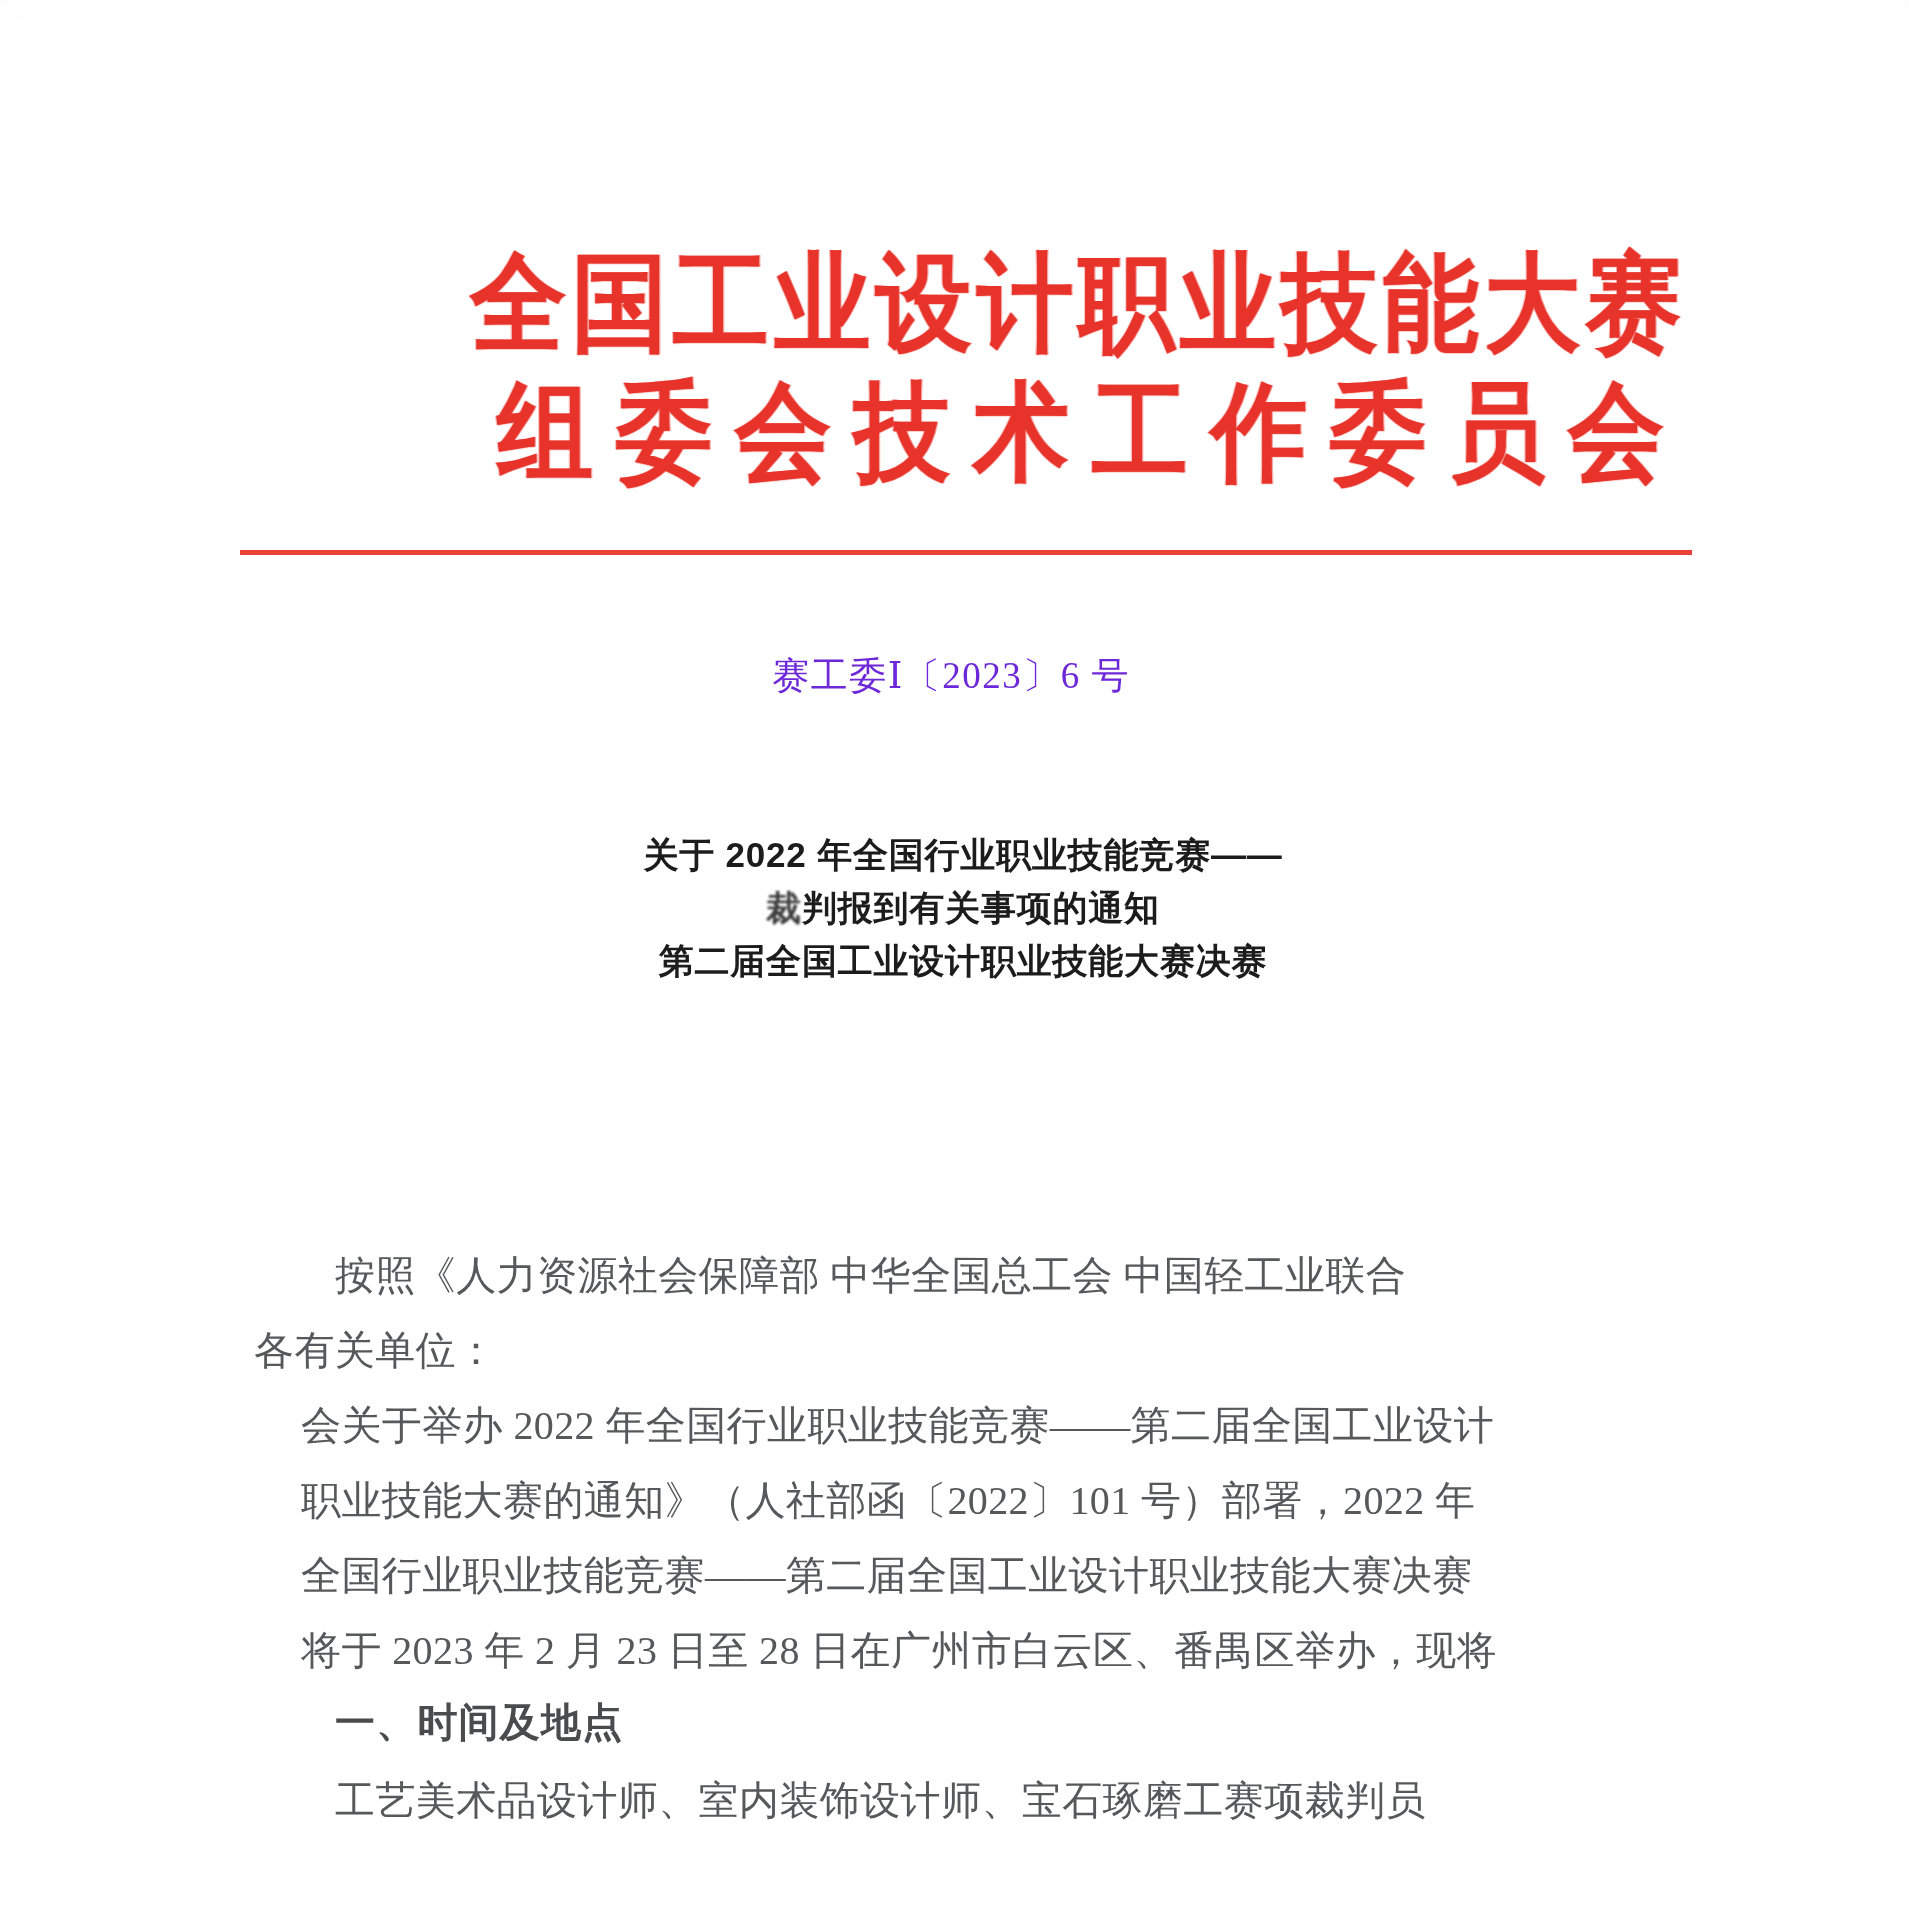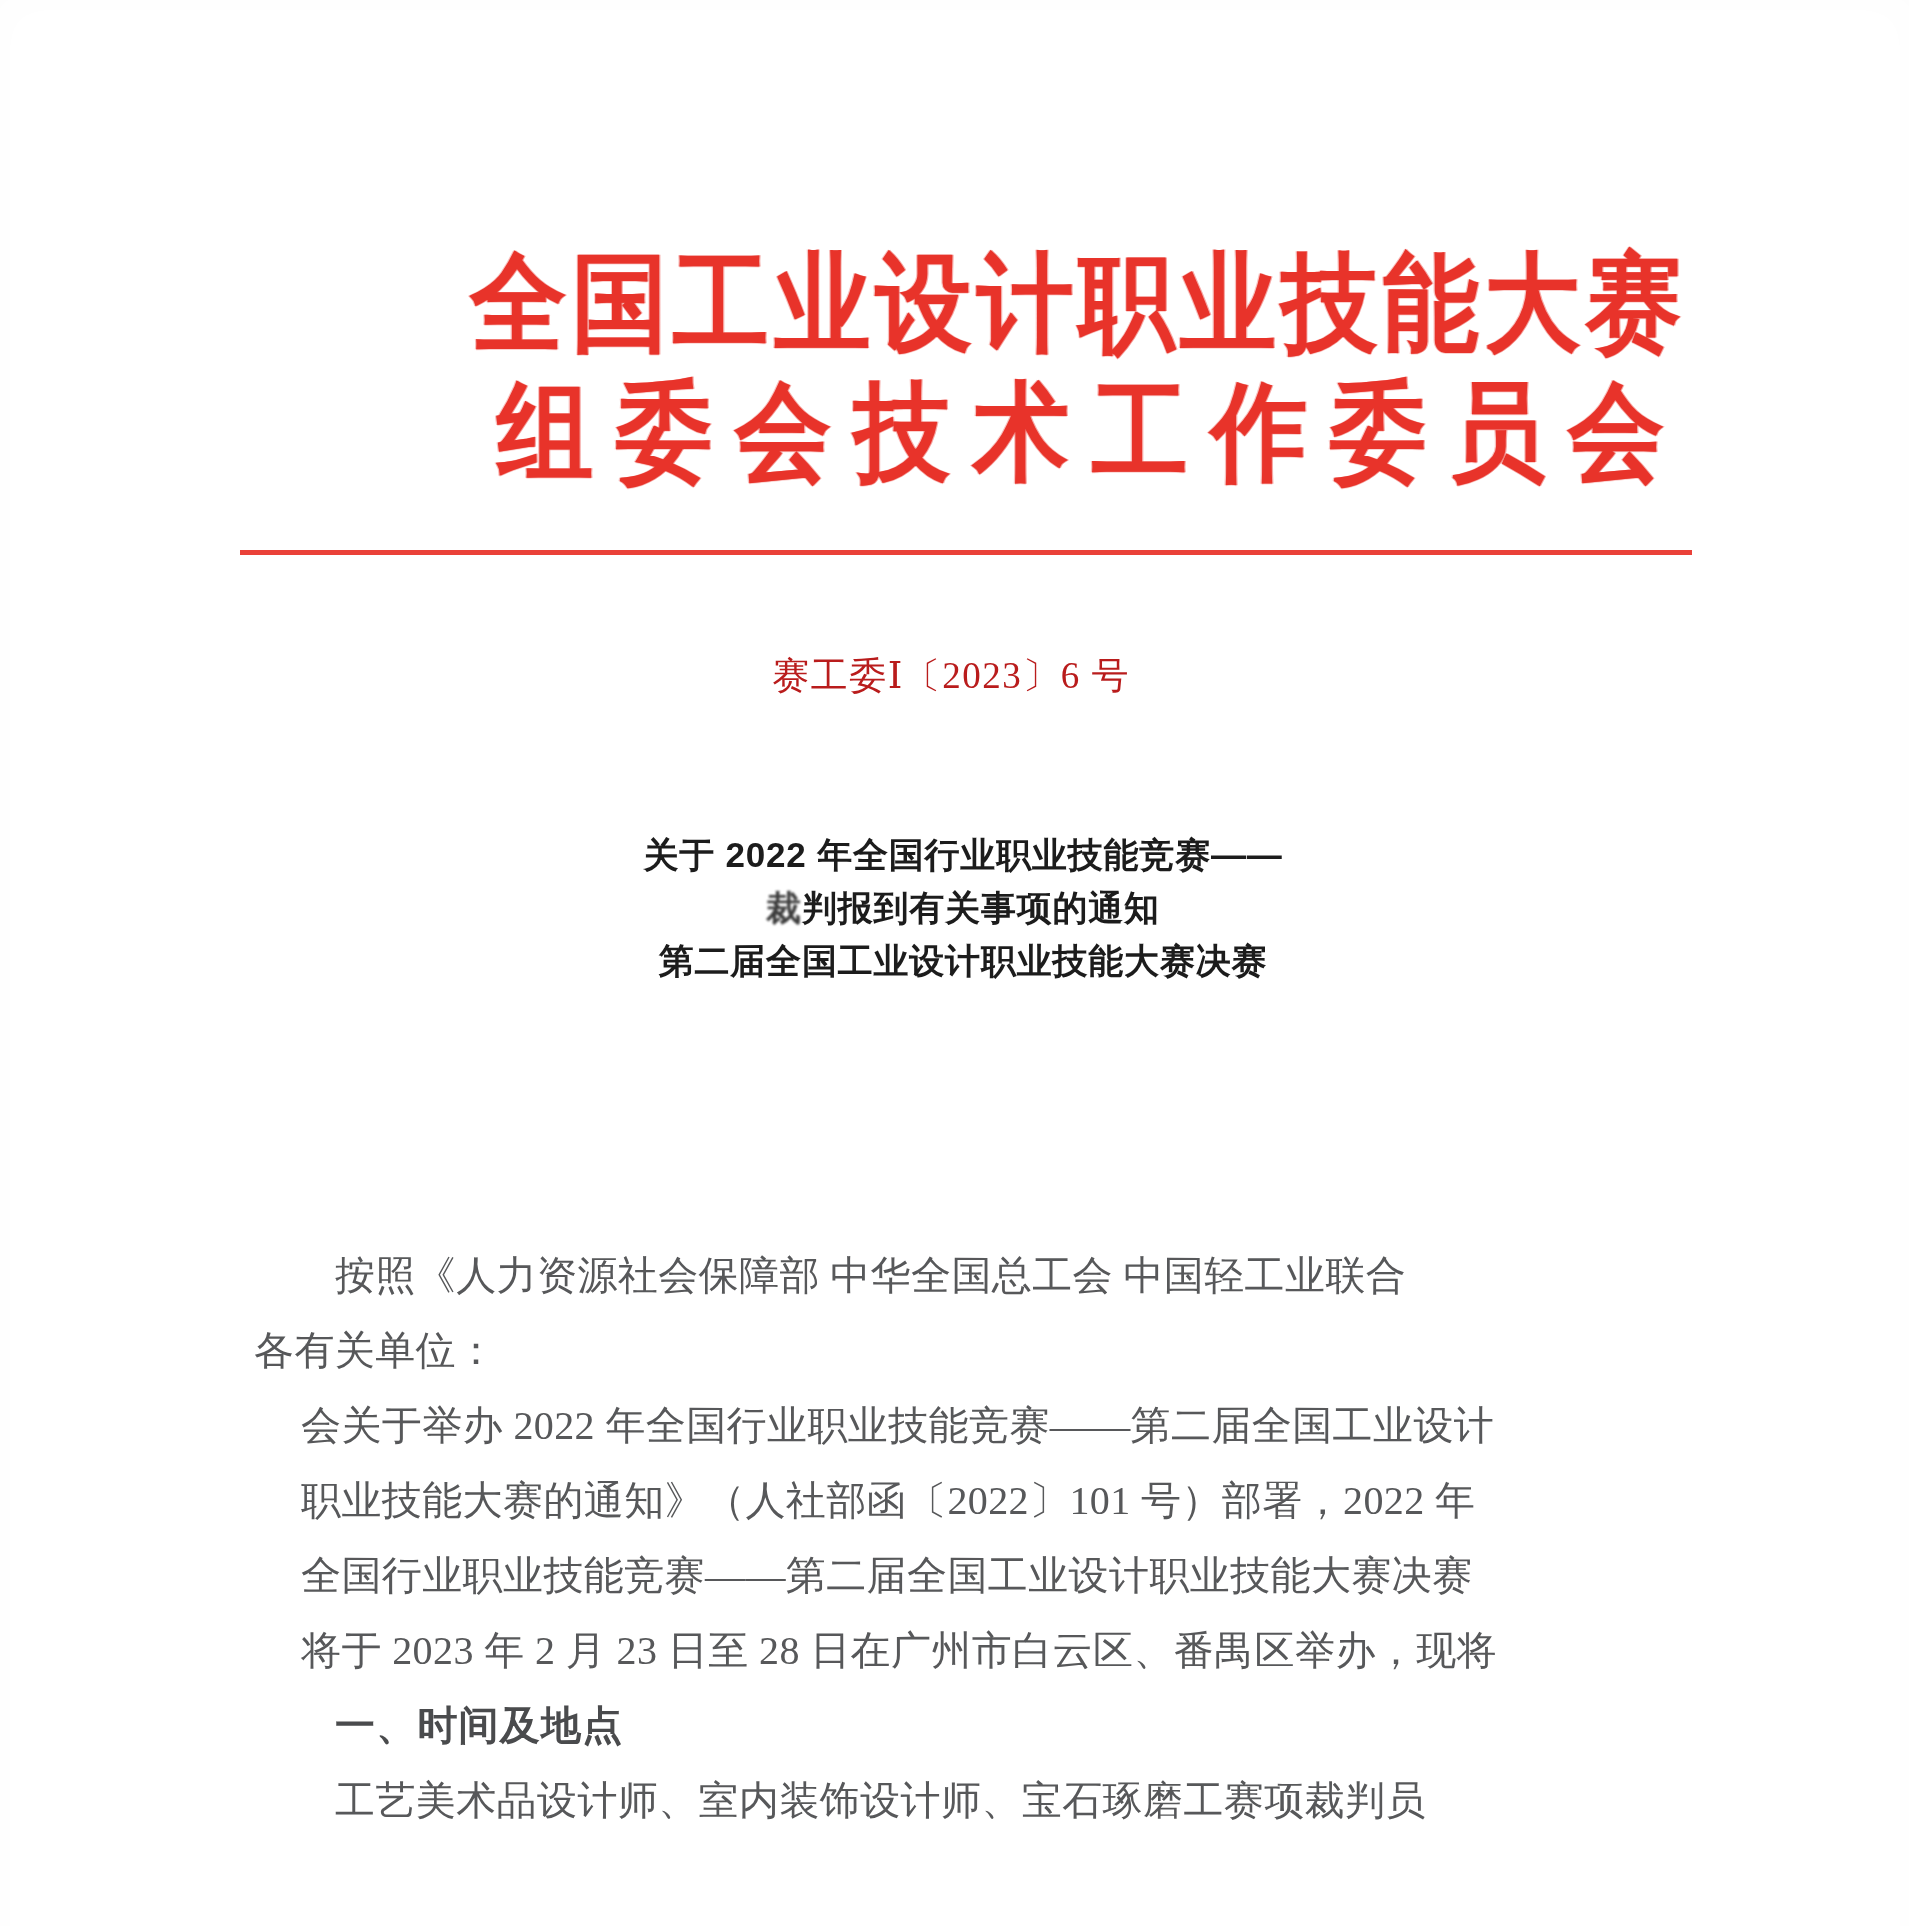--- a/index.html
+++ b/index.html
@@ -56,21 +56,21 @@
 
   
   #doc-number {
     position: absolute;
     top: 651px;
     left: 0;
     width: 1910px;
     text-align: center;
     padding-right: 7.7px;
     box-sizing: border-box;
-    color: #b91c1c;
+    color: #6d28d9;
     font-size: 37px;
     letter-spacing: 1.5px;
     font-family: "Liberation Serif", "DejaVu Serif", serif;
   }
 
   
   #doc-title {
     position: absolute;
     left: 239px;
     top: 828px;
@@ -104,21 +104,21 @@
     line-height: 75px;
     letter-spacing: 0.4px;
   }
   .p {
     margin: 0;
     text-align: justify;
     text-justify: inter-character;
   }
   .indent { text-indent: 81px; }
   .heading-bold {
-    font-family: Liberation Sans, sans-serif;
+    font-family: Liberation Mono, monospace;
     font-weight: 700;
     color: #4a4b4d;
     text-indent: 81px;
     letter-spacing: 1.2px;
   }
   .sub-head { text-indent: 81px; }
   .plain-line { text-indent: 81px; }
   .cont-line { text-indent: 0; margin-left: 47px; }
 </style>
 </head>

